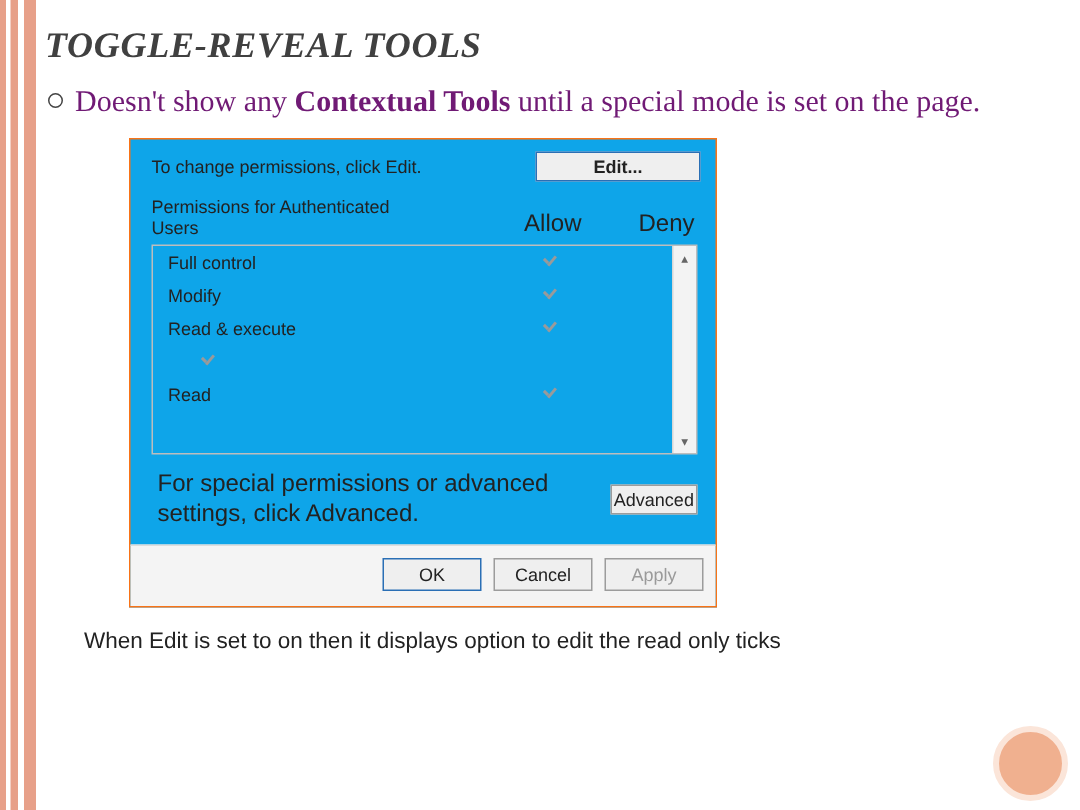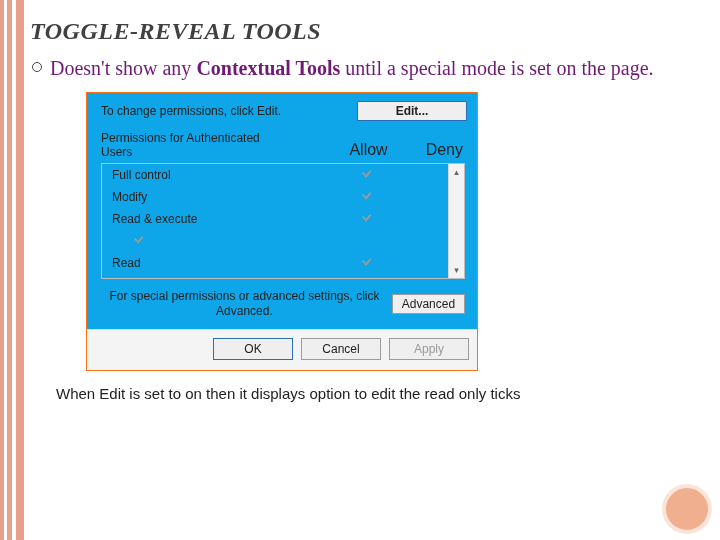--- a/index.html
+++ b/index.html
@@ -59,21 +59,21 @@
   .btn.adv  { width: 86px; }
   .perm-head {
     display: flex; align-items: flex-end; justify-content: space-between;
     padding: 2px 6px 4px 6px;
     gap: 24px;
   }
   .perm-cols { display: flex; gap: 38px; font-size: 16px; }
   .perm-list {
     border: 1px solid #bdbdbd;
     margin: 0 4px 8px 6px;
-    height: 116px;
+    height: 140px;
     display: flex;
   }
   .perm-rows { flex: 1 1 auto; }
   .perm-row {
     display: flex; align-items: center; height: 22px;
     padding-left: 10px;
   }
   .perm-label { flex: 1 1 auto; font-size: 12px; color: #222; }
   .tick-col { width: 54px; text-align: center; }
   .tick {
@@ -93,28 +93,28 @@
     display: flex; flex-direction: column; justify-content: space-between;
   }
   .scroll-arrow {
     height: 16px; display: flex; align-items: center; justify-content: center;
     font-size: 9px; color: #666;
   }
   .advline {
     display: flex; align-items: center; justify-content: space-between;
     padding: 2px 4px 10px 10px; gap: 8px;
   }
-  .advtext { flex: 1 1 auto; font-size: 12px; line-height: 1.25; text-align: center; }
+  .advtext { flex: 1 1 auto; font-size: 16px; line-height: 1.25; }
   .btnbar {
     border-top: 1px solid #dcdcdc;
     background: #f4f4f4;
     padding: 8px 8px 10px 0;
     display: flex; justify-content: flex-end; gap: 8px;
   }
-  .btnbar .btn { width: 80px; padding: 3px 0; border: 1px solid #9c9c9c; }
+  .btnbar .btn { width: 66px; padding: 3px 0; border: 1px solid #9c9c9c; }
   .btnbar .btn.ok { border: 1px solid #2a6fb5; }
   .btnbar .btn.apply { color: #9a9a9a; }
   .caption {
     margin: 14px 0 0 26px;
     font-family: Arial, Helvetica, sans-serif;
     font-size: 15px; color: #222;
   }
   .circle {
     position: absolute; right: 8px; bottom: 6px;
     width: 50px; height: 50px; border-radius: 50%;

